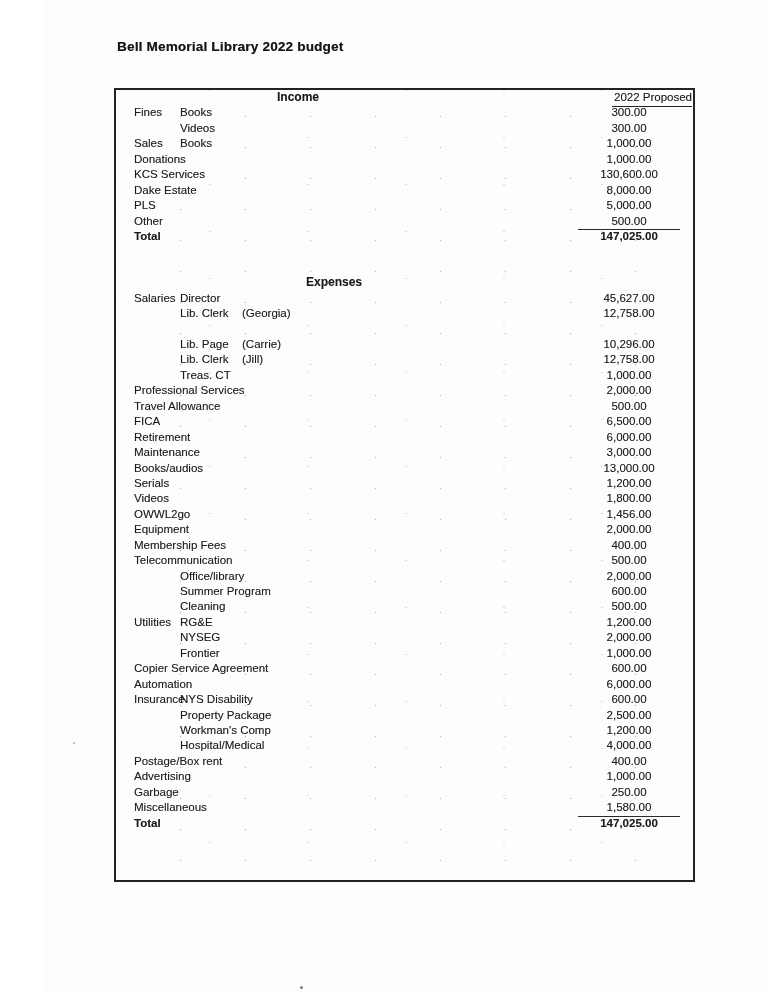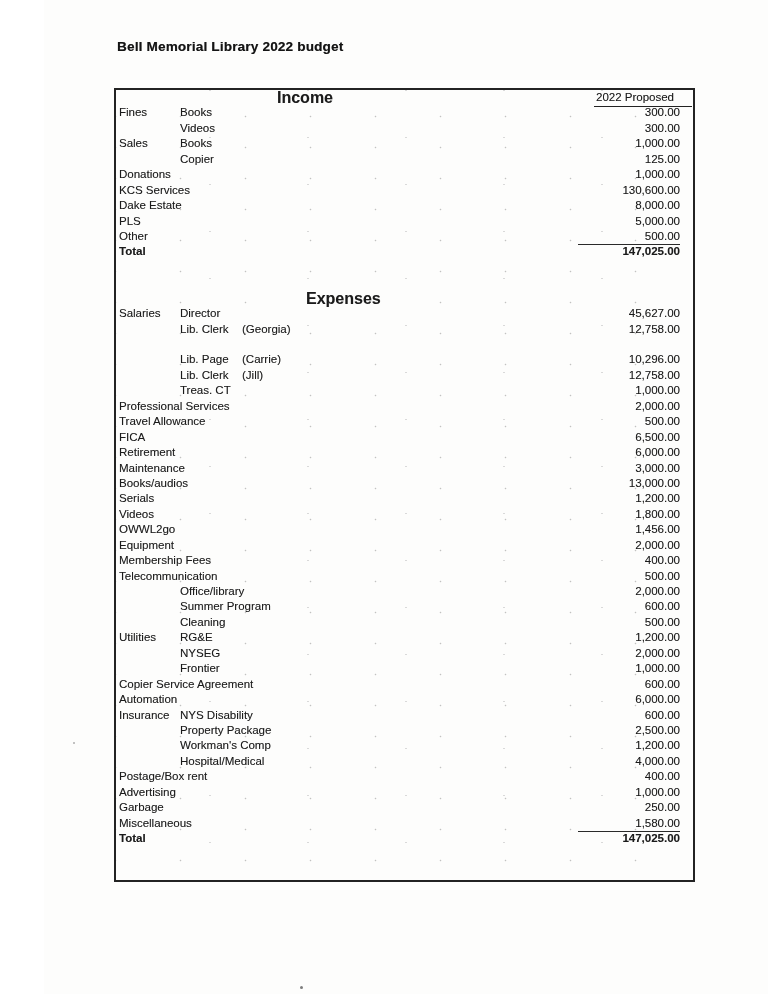--- a/index.html
+++ b/index.html
@@ -30,36 +30,36 @@
       radial-gradient(circle, rgba(55,55,55,0.18) 0.5px, transparent 1px);
     background-size:65px 31px, 98px 47px;
     background-position:162px 11px, 45px 24px;
   }
   .row{
     position:relative;height:15.45px;line-height:15.5px;
     font-size:11.5px;color:#1b1b1b;
     text-shadow:0.2px 0 0 rgba(25,25,25,0.35);
   }
   .row.bold{font-weight:700;}
-  .cell-c1{position:absolute;left:3px;top:0;white-space:nowrap;}
+  .cell-c1{position:absolute;left:18px;top:0;white-space:nowrap;}
   .cell-c2{position:absolute;left:64px;top:0;white-space:nowrap;text-align:center;}
   .cell-c3{position:absolute;left:126px;top:0;white-space:nowrap;}
   .val{
     position:absolute;right:13px;top:0;width:102px;
-    text-align:right;white-space:nowrap;
+    text-align:center;white-space:nowrap;
   }
   .val.vline{border-bottom:1.4px solid #2a2a2a;}
   .header-row .section-title{
-    position:absolute;top:0;font-weight:700;font-size:16px;white-space:nowrap;
+    position:absolute;top:0;font-weight:700;font-size:12px;white-space:nowrap;
   }
   .sec-0 .section-title{left:161px;}
   .sec-1 .section-title{left:190px;}
   .col-header{
     position:absolute;right:1px;top:0;white-space:nowrap;
-    border-bottom:1.3px solid #222;padding:0 18px 0 2px;
+    border-bottom:1.3px solid #222;padding:0 0 0 2px;
   }
   .speck{position:absolute;background:rgba(40,40,40,0.8);border-radius:50%;}
   .speck-a{left:256px;top:986px;width:3px;height:3px;opacity:0.75;}
   .speck-b{left:29px;top:742px;width:2px;height:2px;opacity:0.45;}
 </style>
 </head>
 <body>
 
 <div class="page">
   <div class="doc-title">Bell Memorial Library 2022 budget</div>
@@ -78,24 +78,20 @@
         <div class="row">
           <span class="cell-c2">Videos</span>
           <span class="val">300.00</span>
         </div>
         <div class="row">
           <span class="cell-c1">Sales</span>
           <span class="cell-c2">Books</span>
           <span class="val">1,000.00</span>
         </div>
         <div class="row">
-          <span class="cell-c2">Copier</span>
-          <span class="val">125.00</span>
-        </div>
-        <div class="row">
           <span class="cell-c1">Donations</span>
           <span class="val">1,000.00</span>
         </div>
         <div class="row">
           <span class="cell-c1">KCS Services</span>
           <span class="val">130,600.00</span>
         </div>
         <div class="row">
           <span class="cell-c1">Dake Estate</span>
           <span class="val">8,000.00</span>

